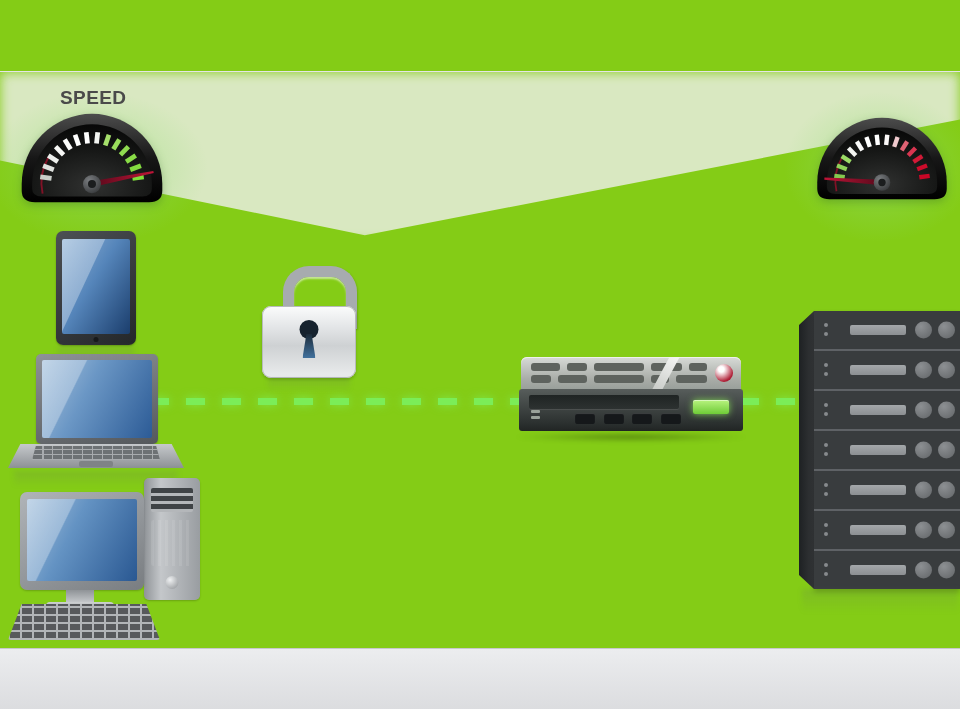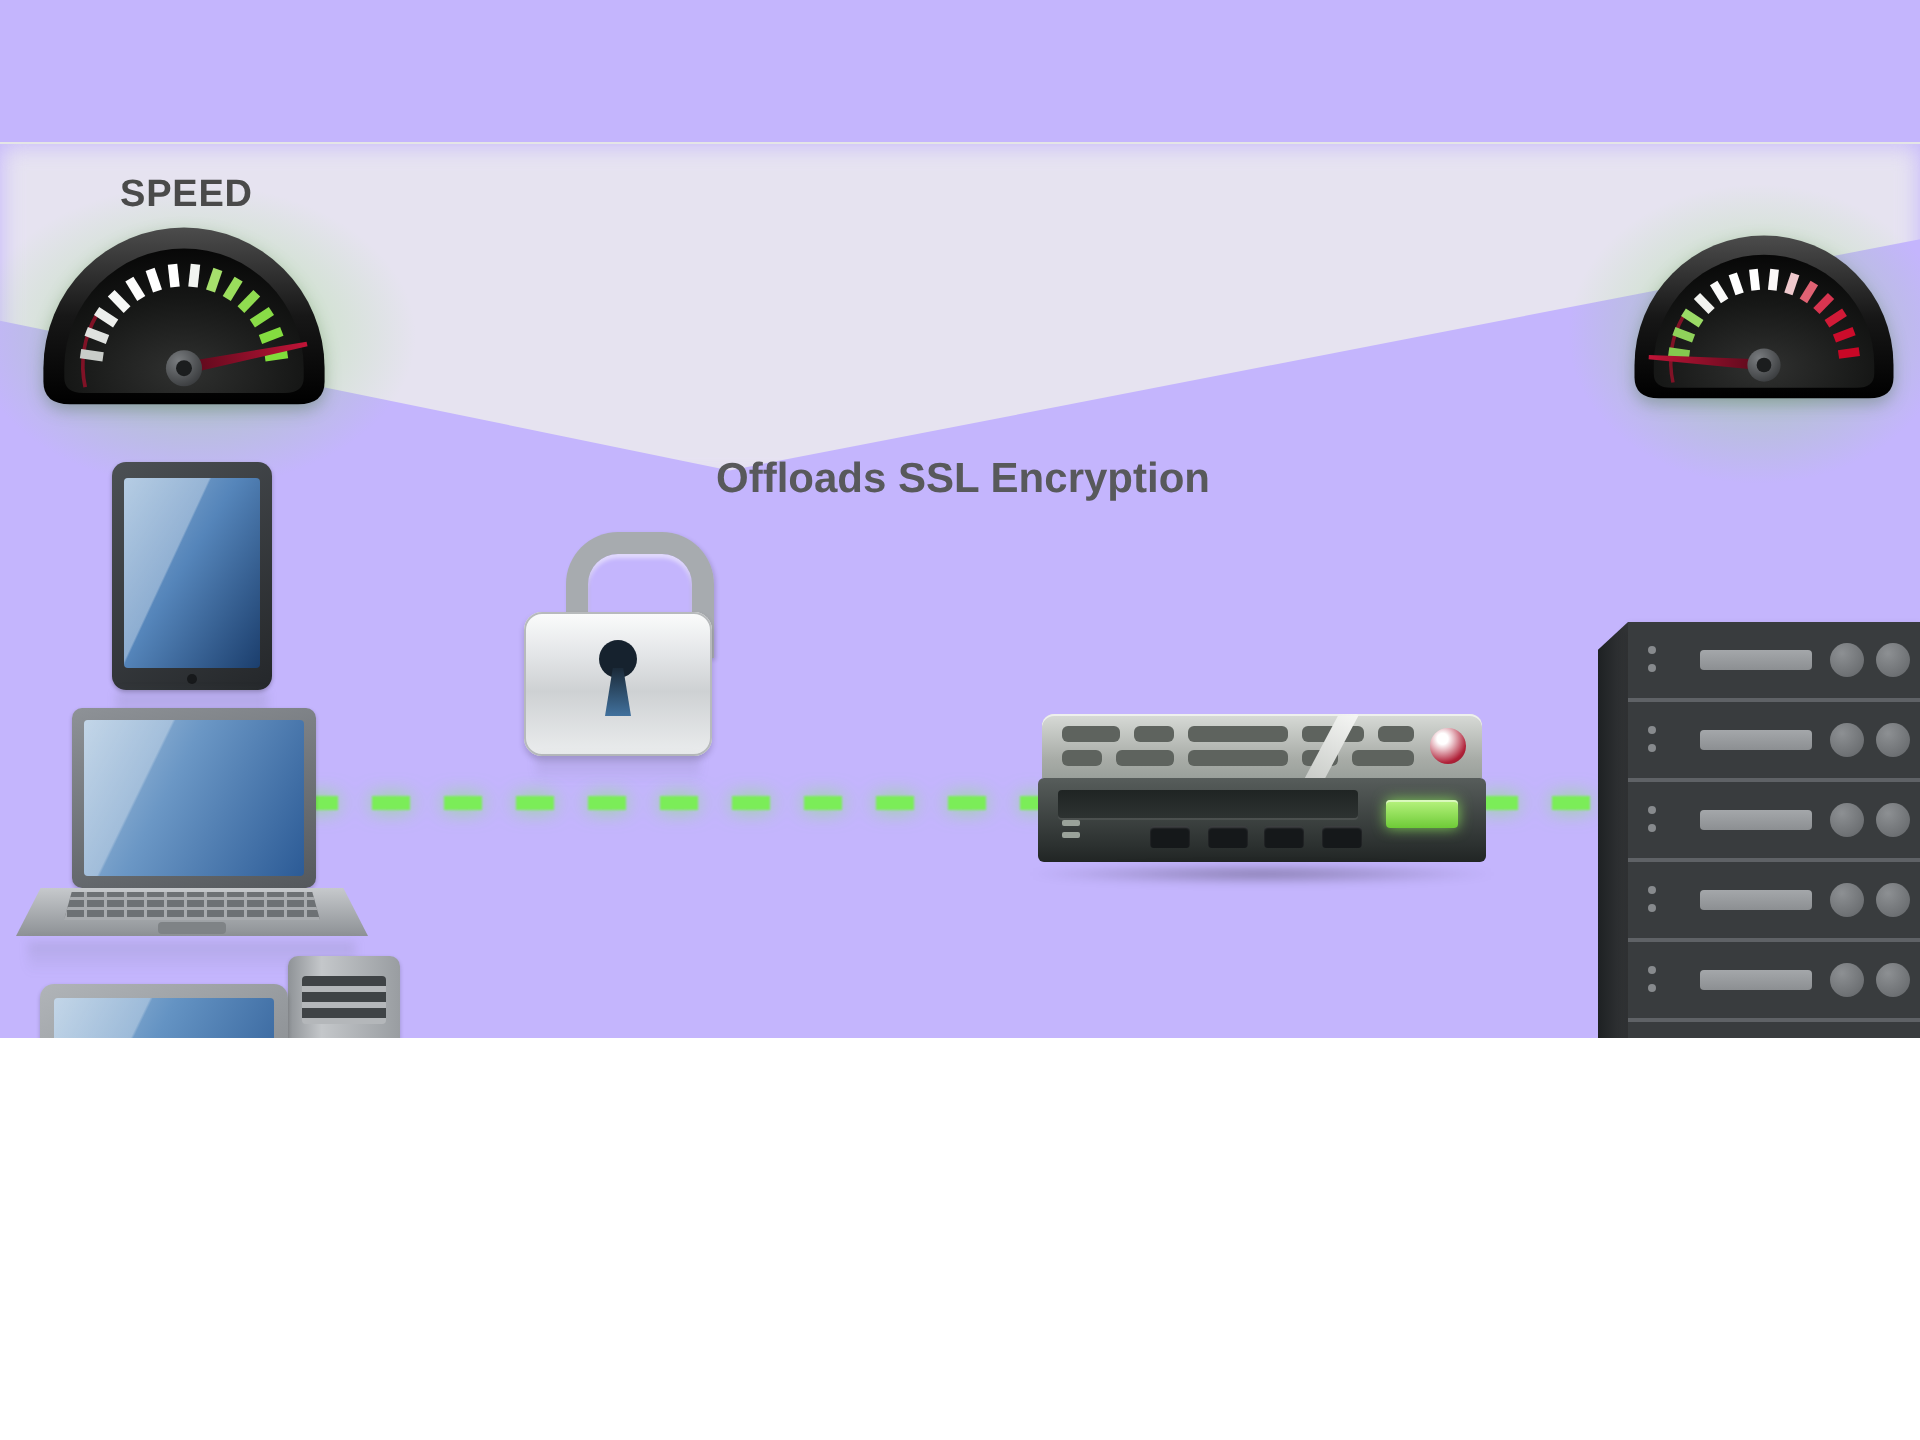--- a/index.html
+++ b/index.html
@@ -1,17 +1,17 @@
 <!DOCTYPE html>
 <html><head>
 <meta charset="utf-8">
 <style>
   html,body{margin:0;padding:0;}
   body{font-family:"Liberation Sans",sans-serif;}
-  .frame{position:relative;width:960px;height:519px;background:#c4b5fd;overflow:hidden;text-align:right;}
+  .frame{position:relative;width:960px;height:709px;background:#84cc16;overflow:hidden;text-align:right;}
 
   
   .top-divider{position:absolute;left:0;top:71px;width:960px;height:1px;background:#e4e5e6;}
   .wedge{position:absolute;left:0;top:72px;width:960px;height:170px;background:#efefed;
          clip-path:polygon(0 0,100% 0,100% 28%,38% 96%,0 52%);filter:blur(6px);opacity:.8;}
   .footer{position:absolute;left:0;top:648px;width:960px;height:72px;
           background:linear-gradient(#ecedef,#d8d9dc);border-top:1px solid #c8c9cc;}
 
   
   .gauge-label{position:absolute;font-size:19px;font-weight:bold;color:#4a4a4a;letter-spacing:.4px;}
@@ -250,21 +250,20 @@
         <line x1="109.95325729734745" y1="47.14870541972507" x2="118.31230584544443" y2="38.53904181592741" stroke="#d83550" stroke-width="5"></line>
         <line x1="115.96821593443975" y1="54.435462183749195" x2="126.00585759056247" y2="47.85931209549315" stroke="#d11a37" stroke-width="5"></line>
         <line x1="120.24649621360014" y1="62.86000189799649" x2="131.47807655227925" y2="58.63488614860016" stroke="#cc0c2b" stroke-width="5"></line>
         <line x1="122.58152695588753" y1="72.01555665871719" x2="134.46474378078636" y2="70.3454794471964" stroke="#c80726" stroke-width="5"></line>
       </g>
     <polygon class="needle" points="80,74.8 146,77.8 146,80.2 80,81.2" fill="url(#needleB)" transform="rotate(-177 80 78)"></polygon>
     <circle cx="80" cy="78" r="9.5" fill="url(#hubB)"></circle>
     <circle cx="80" cy="78" r="4.2" fill="#1b1d1e"></circle>
   </svg>
 
-  <div class="caption">Offloads SSL Encryption</div>
 
   <div class="dash" id="dash-left"></div>
   <div class="dash" id="dash-right"></div>
 
   <div id="tablet">
     <div class="screen"></div>
     <div class="home"></div>
   </div>
   <div class="refl" id="refl-tablet"></div>
 

